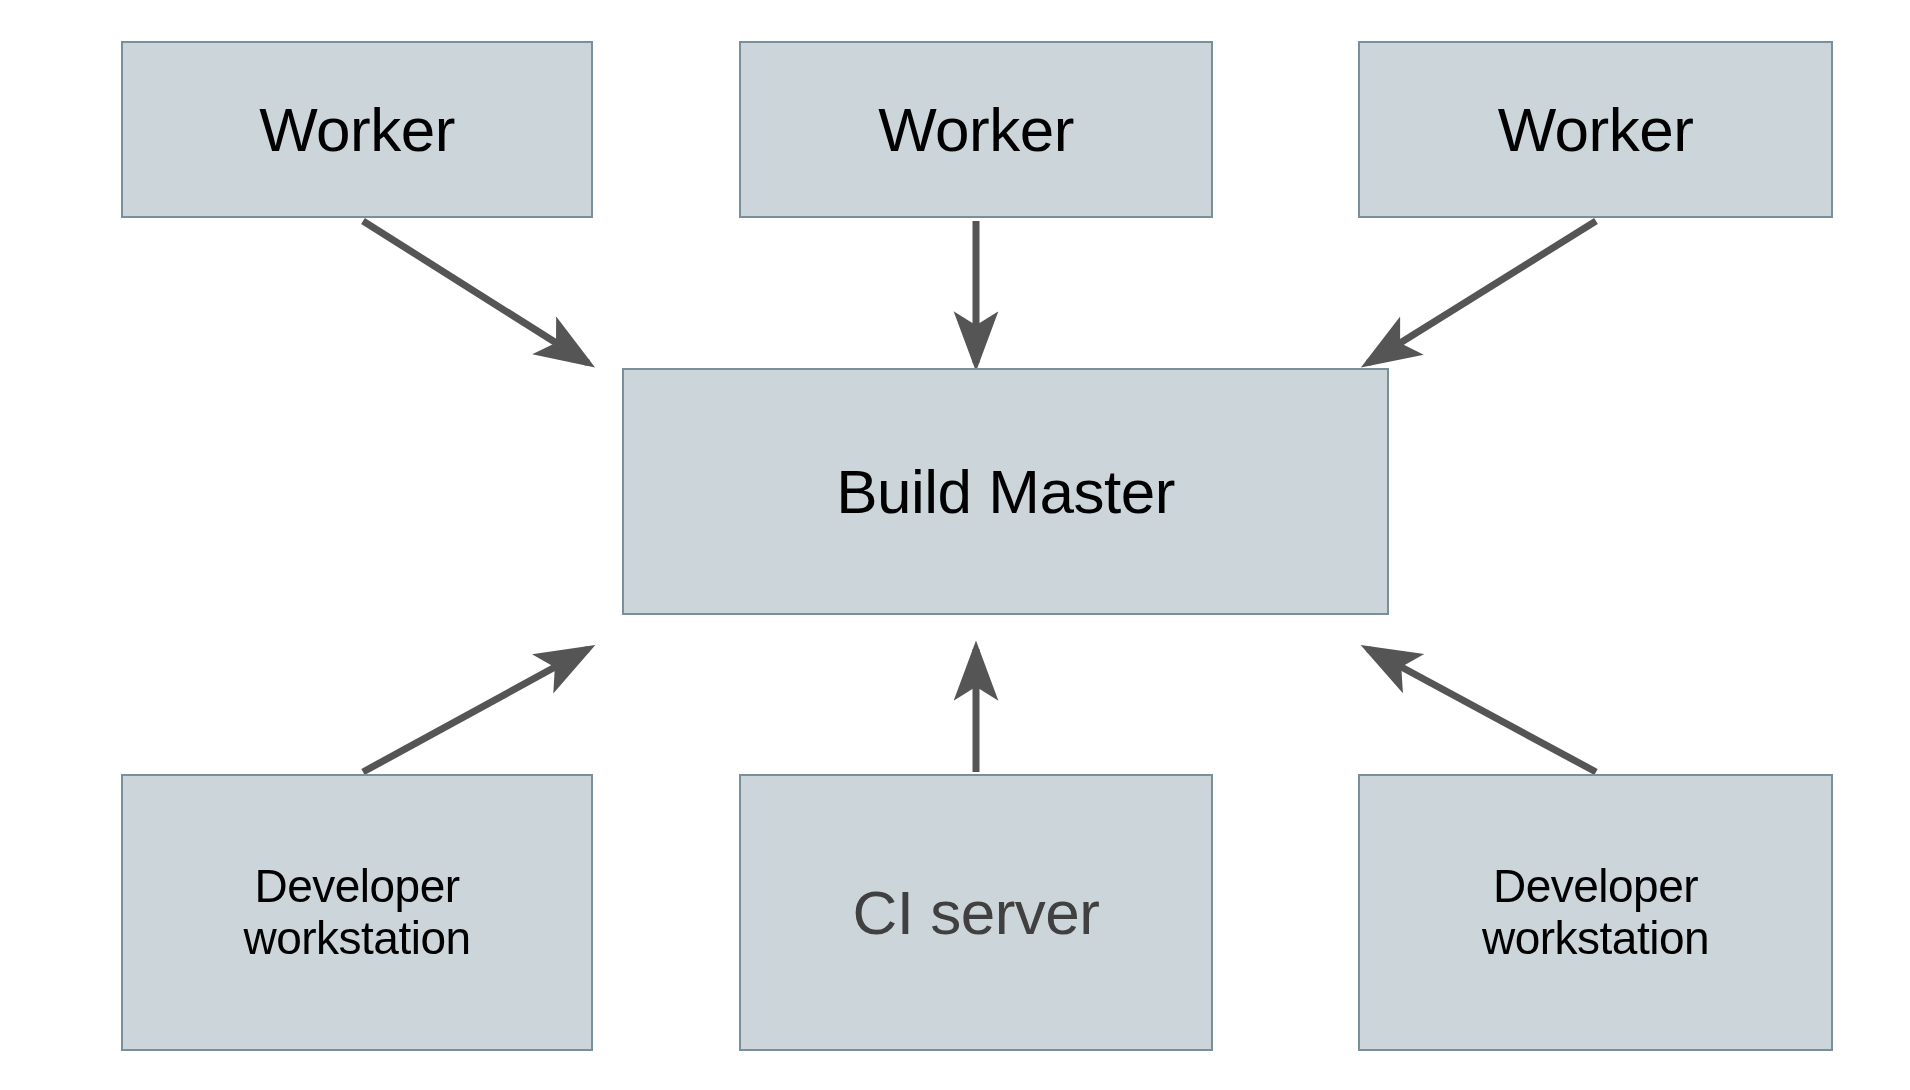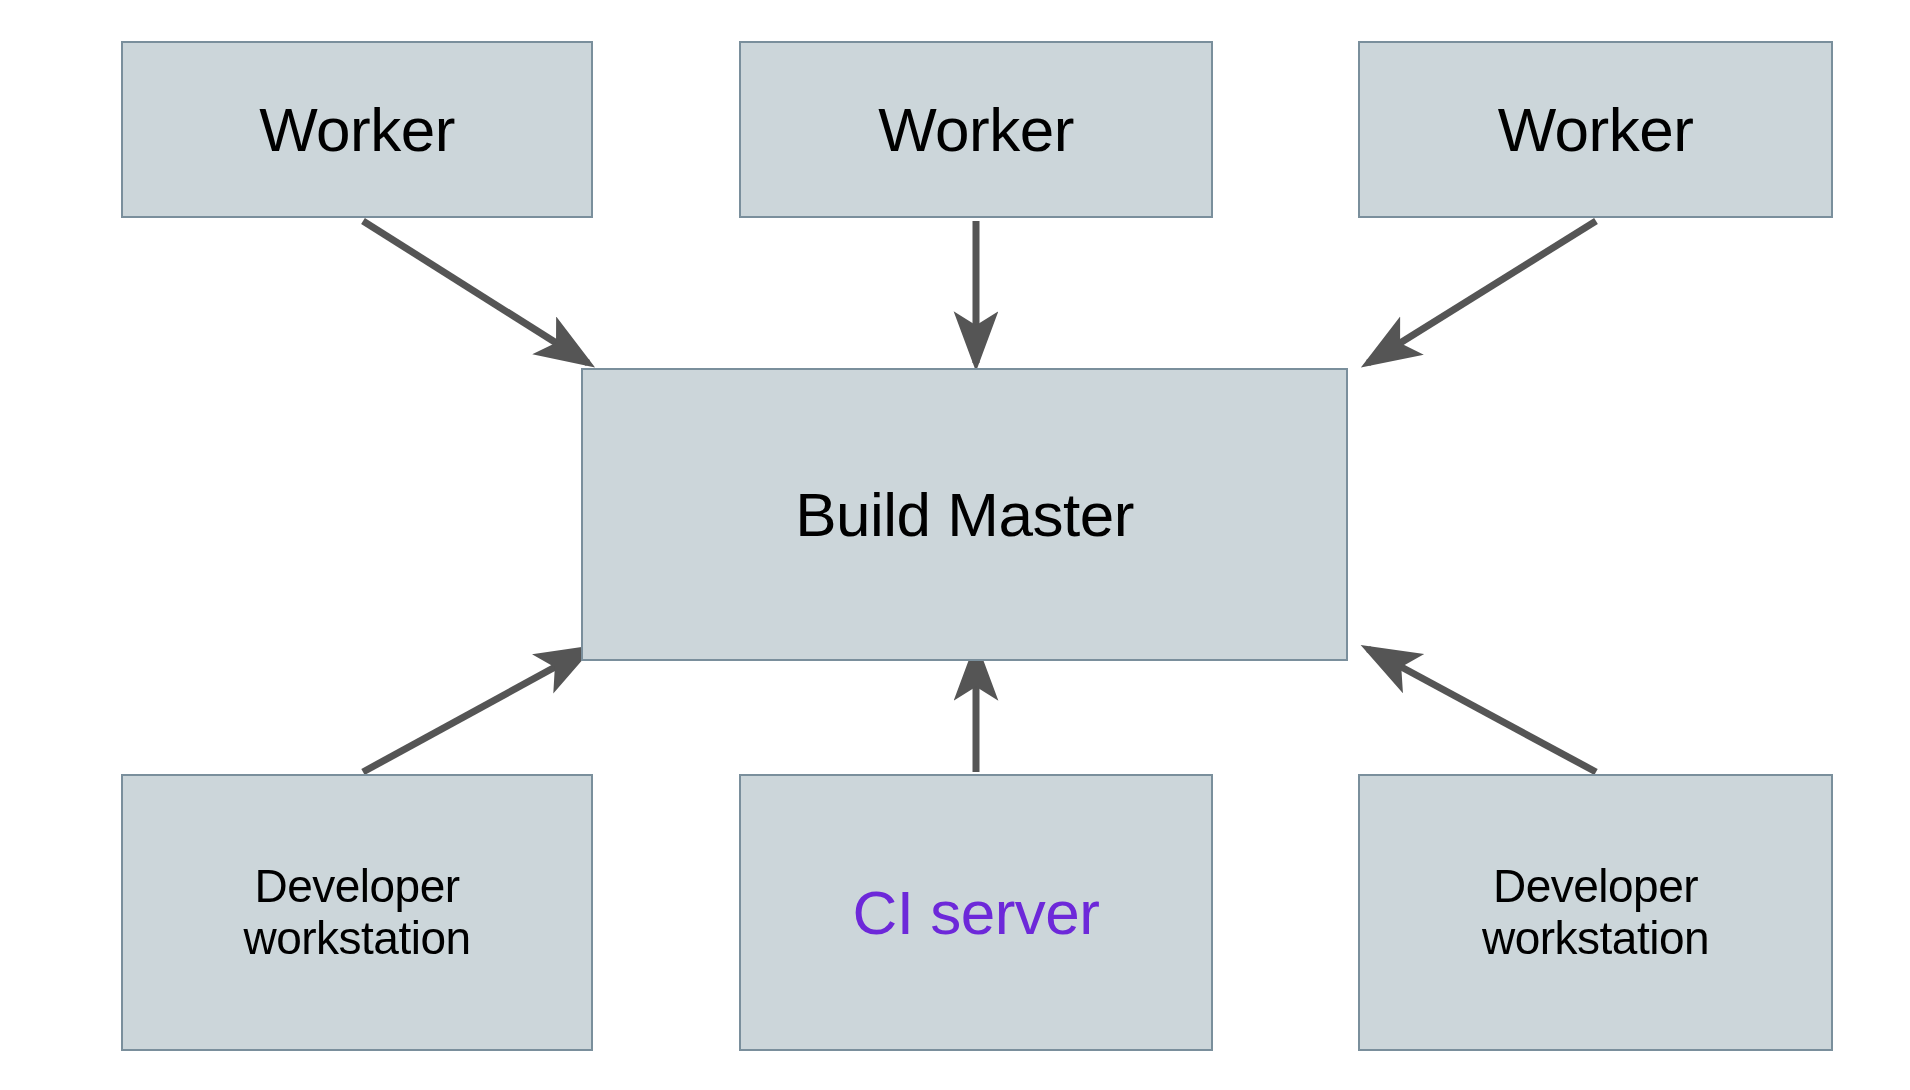--- a/index.html
+++ b/index.html
@@ -48,21 +48,21 @@
   }
   .node-worker .node-label { font-size: 62px; }
   .node-master .node-label { font-size: 62px; }
   .node-ci .node-label { font-size: 62px; }
   .node-dev .node-label { font-size: 46px; }
 
   
   #node-worker-1 { left: 121px; top: 41px;  width: 472px; height: 177px; }
   #node-worker-2 { left: 739px; top: 41px;  width: 474px; height: 177px; }
   #node-worker-3 { left: 1358px; top: 41px; width: 475px; height: 177px; }
-  #node-build-master { left: 581px; top: 368px; width: 767px; height: 293px; }
+  #node-build-master { left: 622px; top: 368px; width: 767px; height: 247px; }
   #node-dev-1 { left: 121px; top: 774px;  width: 472px; height: 277px; }
   #node-ci      { left: 739px; top: 774px;  width: 474px; height: 277px; }
   #node-dev-2 { left: 1358px; top: 774px; width: 475px; height: 277px; }
 </style>
 </head>
 <body>
 
 <div id="diagram-root" style="background: rgb(255, 255, 255);">
 
   <svg id="edge-layer" viewBox="0 0 1910 1090" width="1910" height="1090" xmlns="http://www.w3.org/2000/svg">
@@ -99,21 +99,21 @@
 
   <div class="node node-master" id="node-build-master" style="background: rgb(204, 214, 218); border-color: rgb(122, 143, 156); color: rgb(0, 0, 0);">
     <span class="node-label">Build Master</span>
   </div>
 
   <div class="node node-dev" id="node-dev-1" style="background: rgb(204, 214, 218); border-color: rgb(122, 143, 156); color: rgb(0, 0, 0);">
     <span class="node-label">Developer
 workstation</span>
   </div>
 
-  <div class="node node-ci" id="node-ci" style="background: rgb(204, 214, 218); border-color: rgb(122, 143, 156); color: #6d28d9;">
+  <div class="node node-ci" id="node-ci" style="background: rgb(204, 214, 218); border-color: rgb(122, 143, 156); color: #404040;">
     <span class="node-label">CI server</span>
   </div>
 
   <div class="node node-dev" id="node-dev-2" style="background: rgb(204, 214, 218); border-color: rgb(122, 143, 156); color: rgb(0, 0, 0);">
     <span class="node-label">Developer
 workstation</span>
   </div>
 
 </div>
 

